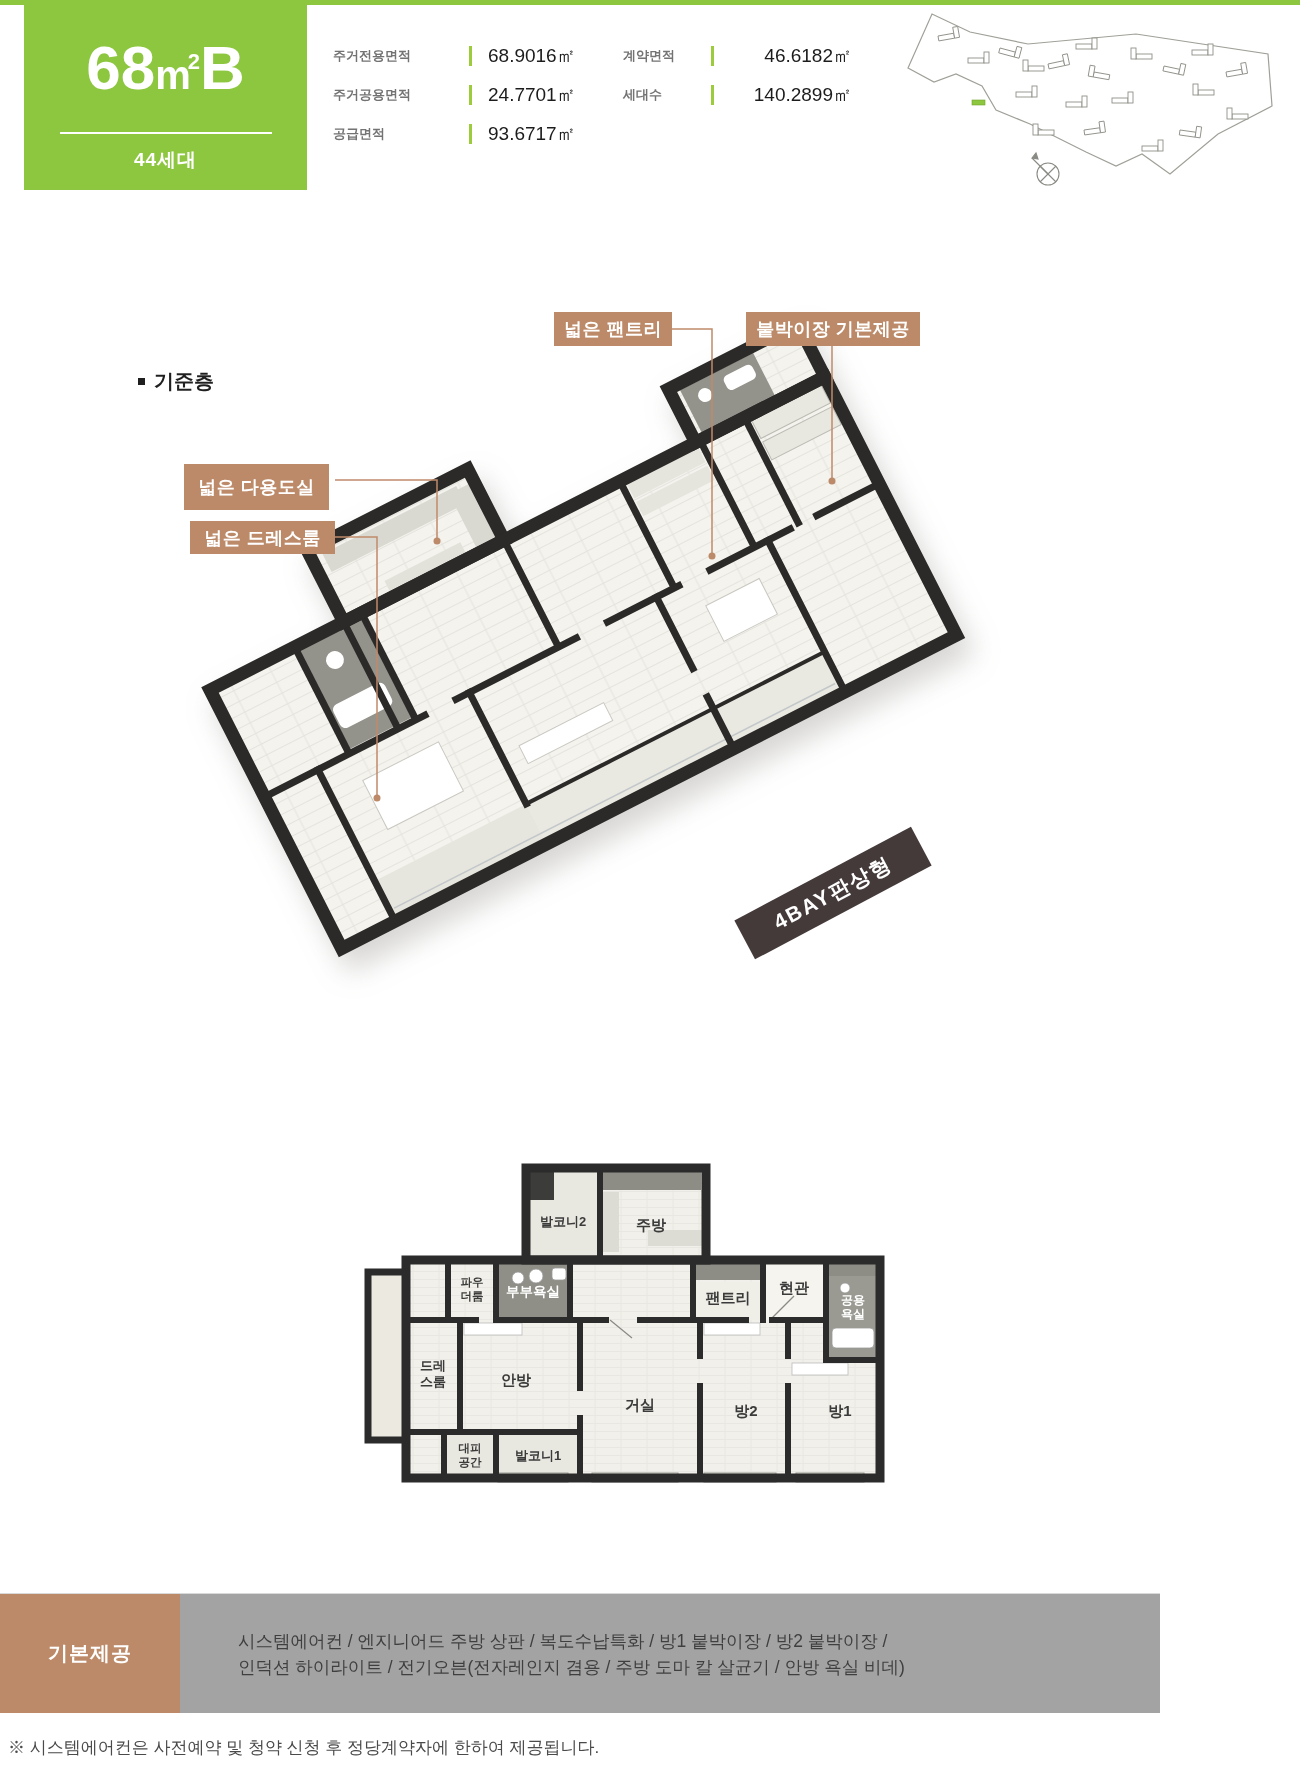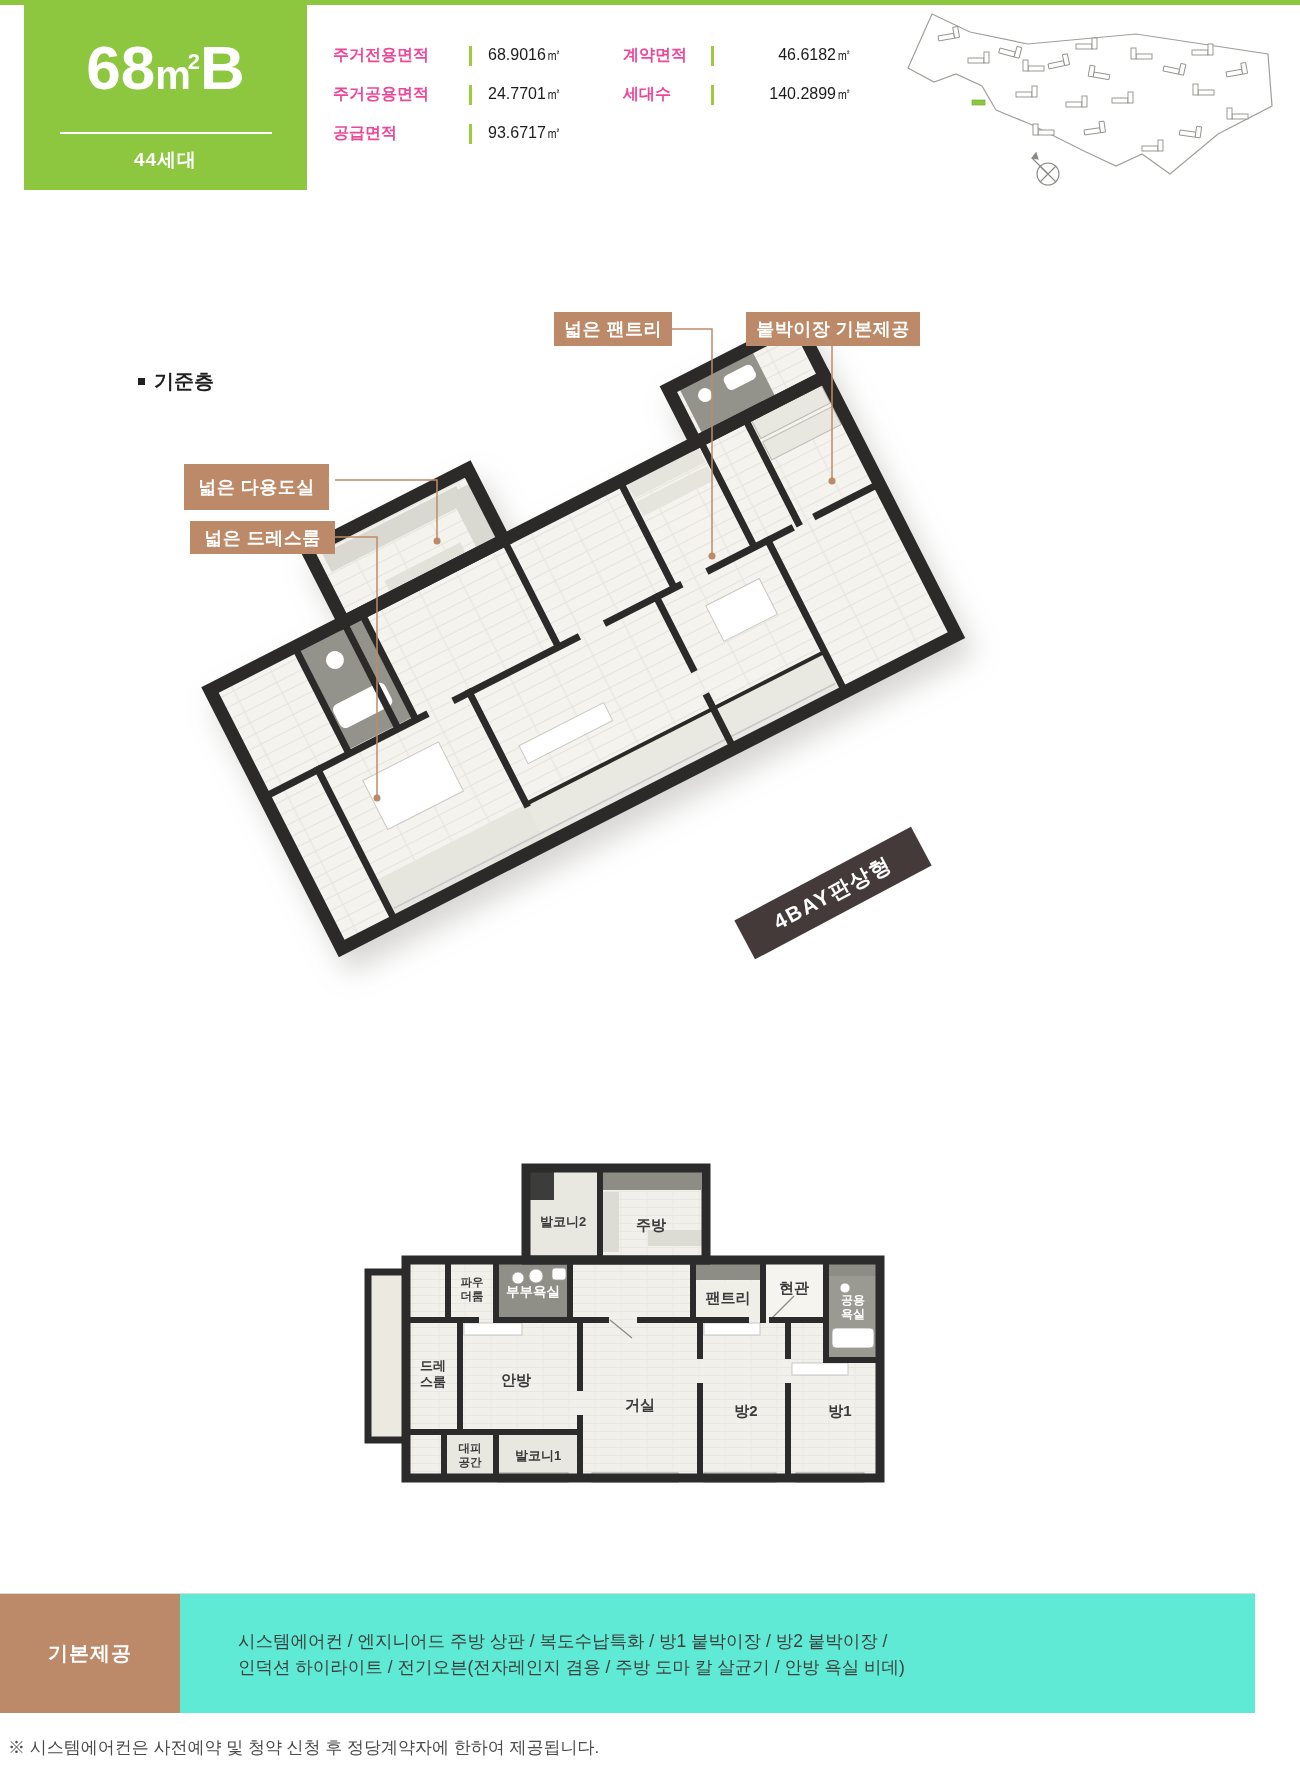--- a/index.html
+++ b/index.html
@@ -16,44 +16,44 @@
   .unit-title .t-num{font-size:62px;font-weight:700;}
   .unit-title .t-m{font-size:40px;font-weight:700;}
   .unit-title .t-sup{font-size:22px;font-weight:700;vertical-align:super;position:relative;top:-14px;margin-left:-3px;}
   .unit-title .t-letter{font-size:62px;font-weight:700;}
   .unit-divider{width:212px;height:2px;background:#fff;margin:16px auto 0;}
   .unit-households{margin-top:13px;font-size:19px;font-weight:700;letter-spacing:1px;}
 
   
   .spec-col{display:flex;flex-direction:column;}
   .spec-row{display:flex;align-items:center;height:39px;}
-  .spec-label{font-weight:700;font-size:16px;color:#ec4899;}
+  .spec-label{font-weight:700;font-size:13px;color:#737373;}
   .spec-left .spec-label{width:136px;}
   .spec-right .spec-label{width:88px;}
   .spec-bar{width:3px;height:20px;background:#9ccb3c;margin-right:16px;}
-  .spec-value{font-size:16px;color:#1c1c1c;font-weight:400;}
+  .spec-value{font-size:19px;color:#1c1c1c;font-weight:400;}
   .spec-right .spec-value{width:122px;text-align:right;}
 
   
   .section-title{display:flex;align-items:center;font-size:20px;font-weight:700;color:#1f1f1f;}
   .section-title .bullet{width:7px;height:7px;background:#1f1f1f;margin-right:9px;display:inline-block;}
 
   
   .callout{background:#bc8a68;color:#fff;font-size:18px;font-weight:700;letter-spacing:.5px;
            display:flex;align-items:center;justify-content:center;white-space:nowrap;}
 
   
   .ribbon{width:200px;height:44px;background:#453a3a;color:#fff;display:flex;align-items:center;justify-content:center;
           font-size:21px;font-weight:700;letter-spacing:2px;transform:rotate(-28deg);}
 
   .iso-svg{filter:drop-shadow(10px 16px 14px rgba(95,90,82,.25));}
   .leaders{pointer-events:none;}
 
   
-  .provide-band{left:0;top:1593px;width:1255px;height:119px;background:#5eead4;border-top:1px solid #d9d9d9;}
+  .provide-band{left:0;top:1593px;width:1160px;height:119px;background:#a3a3a3;border-top:1px solid #d9d9d9;}
   .provide-title{position:absolute;left:0;top:0;width:180px;height:119px;background:#bc8a68;color:#fff;
                  font-size:20px;font-weight:700;display:flex;align-items:center;justify-content:center;letter-spacing:1px;}
   .provide-items{position:absolute;left:238px;top:0;height:119px;display:flex;flex-direction:column;justify-content:center;
                  font-size:17.5px;color:#3f3f3f;line-height:26px;}
   .footnote{left:8px;top:1736px;font-size:17px;color:#4a4a4a;}
 
   text{font-family:"Liberation Sans",sans-serif;}
   .room-t{fill:#3b3b3b;font-weight:600;}
   .room-t-w{fill:#ffffff;font-weight:600;}
 </style>

